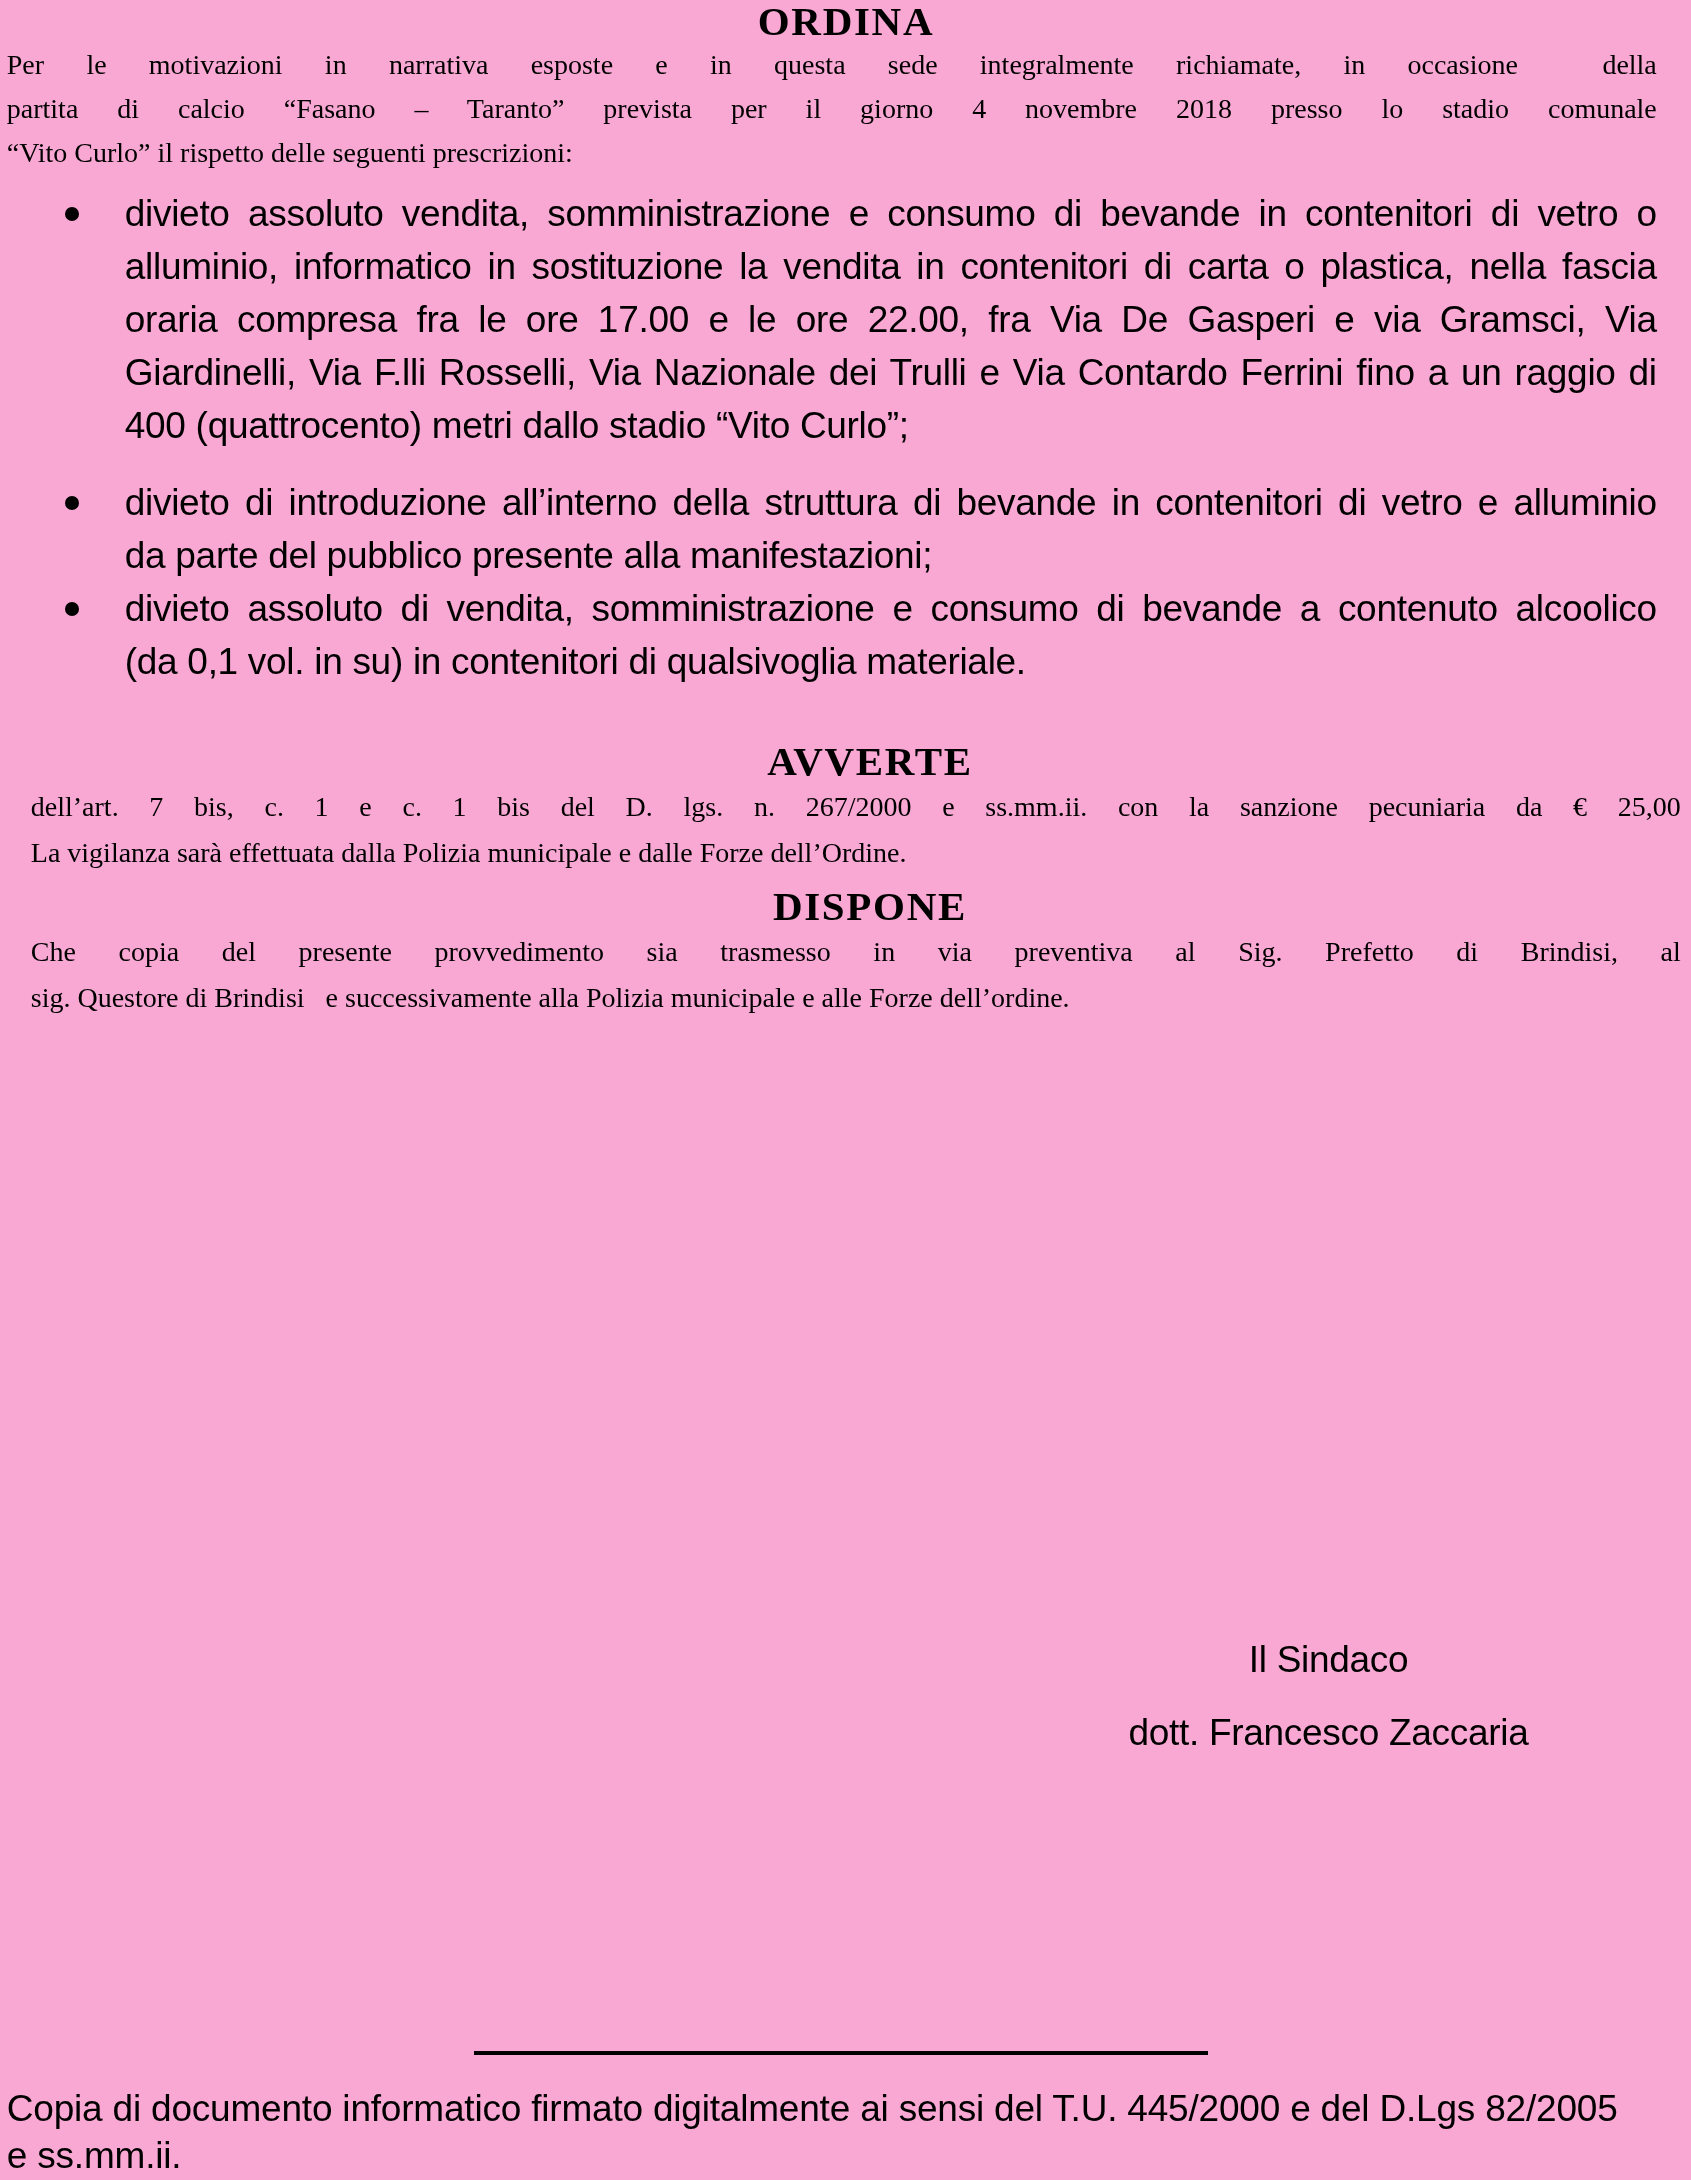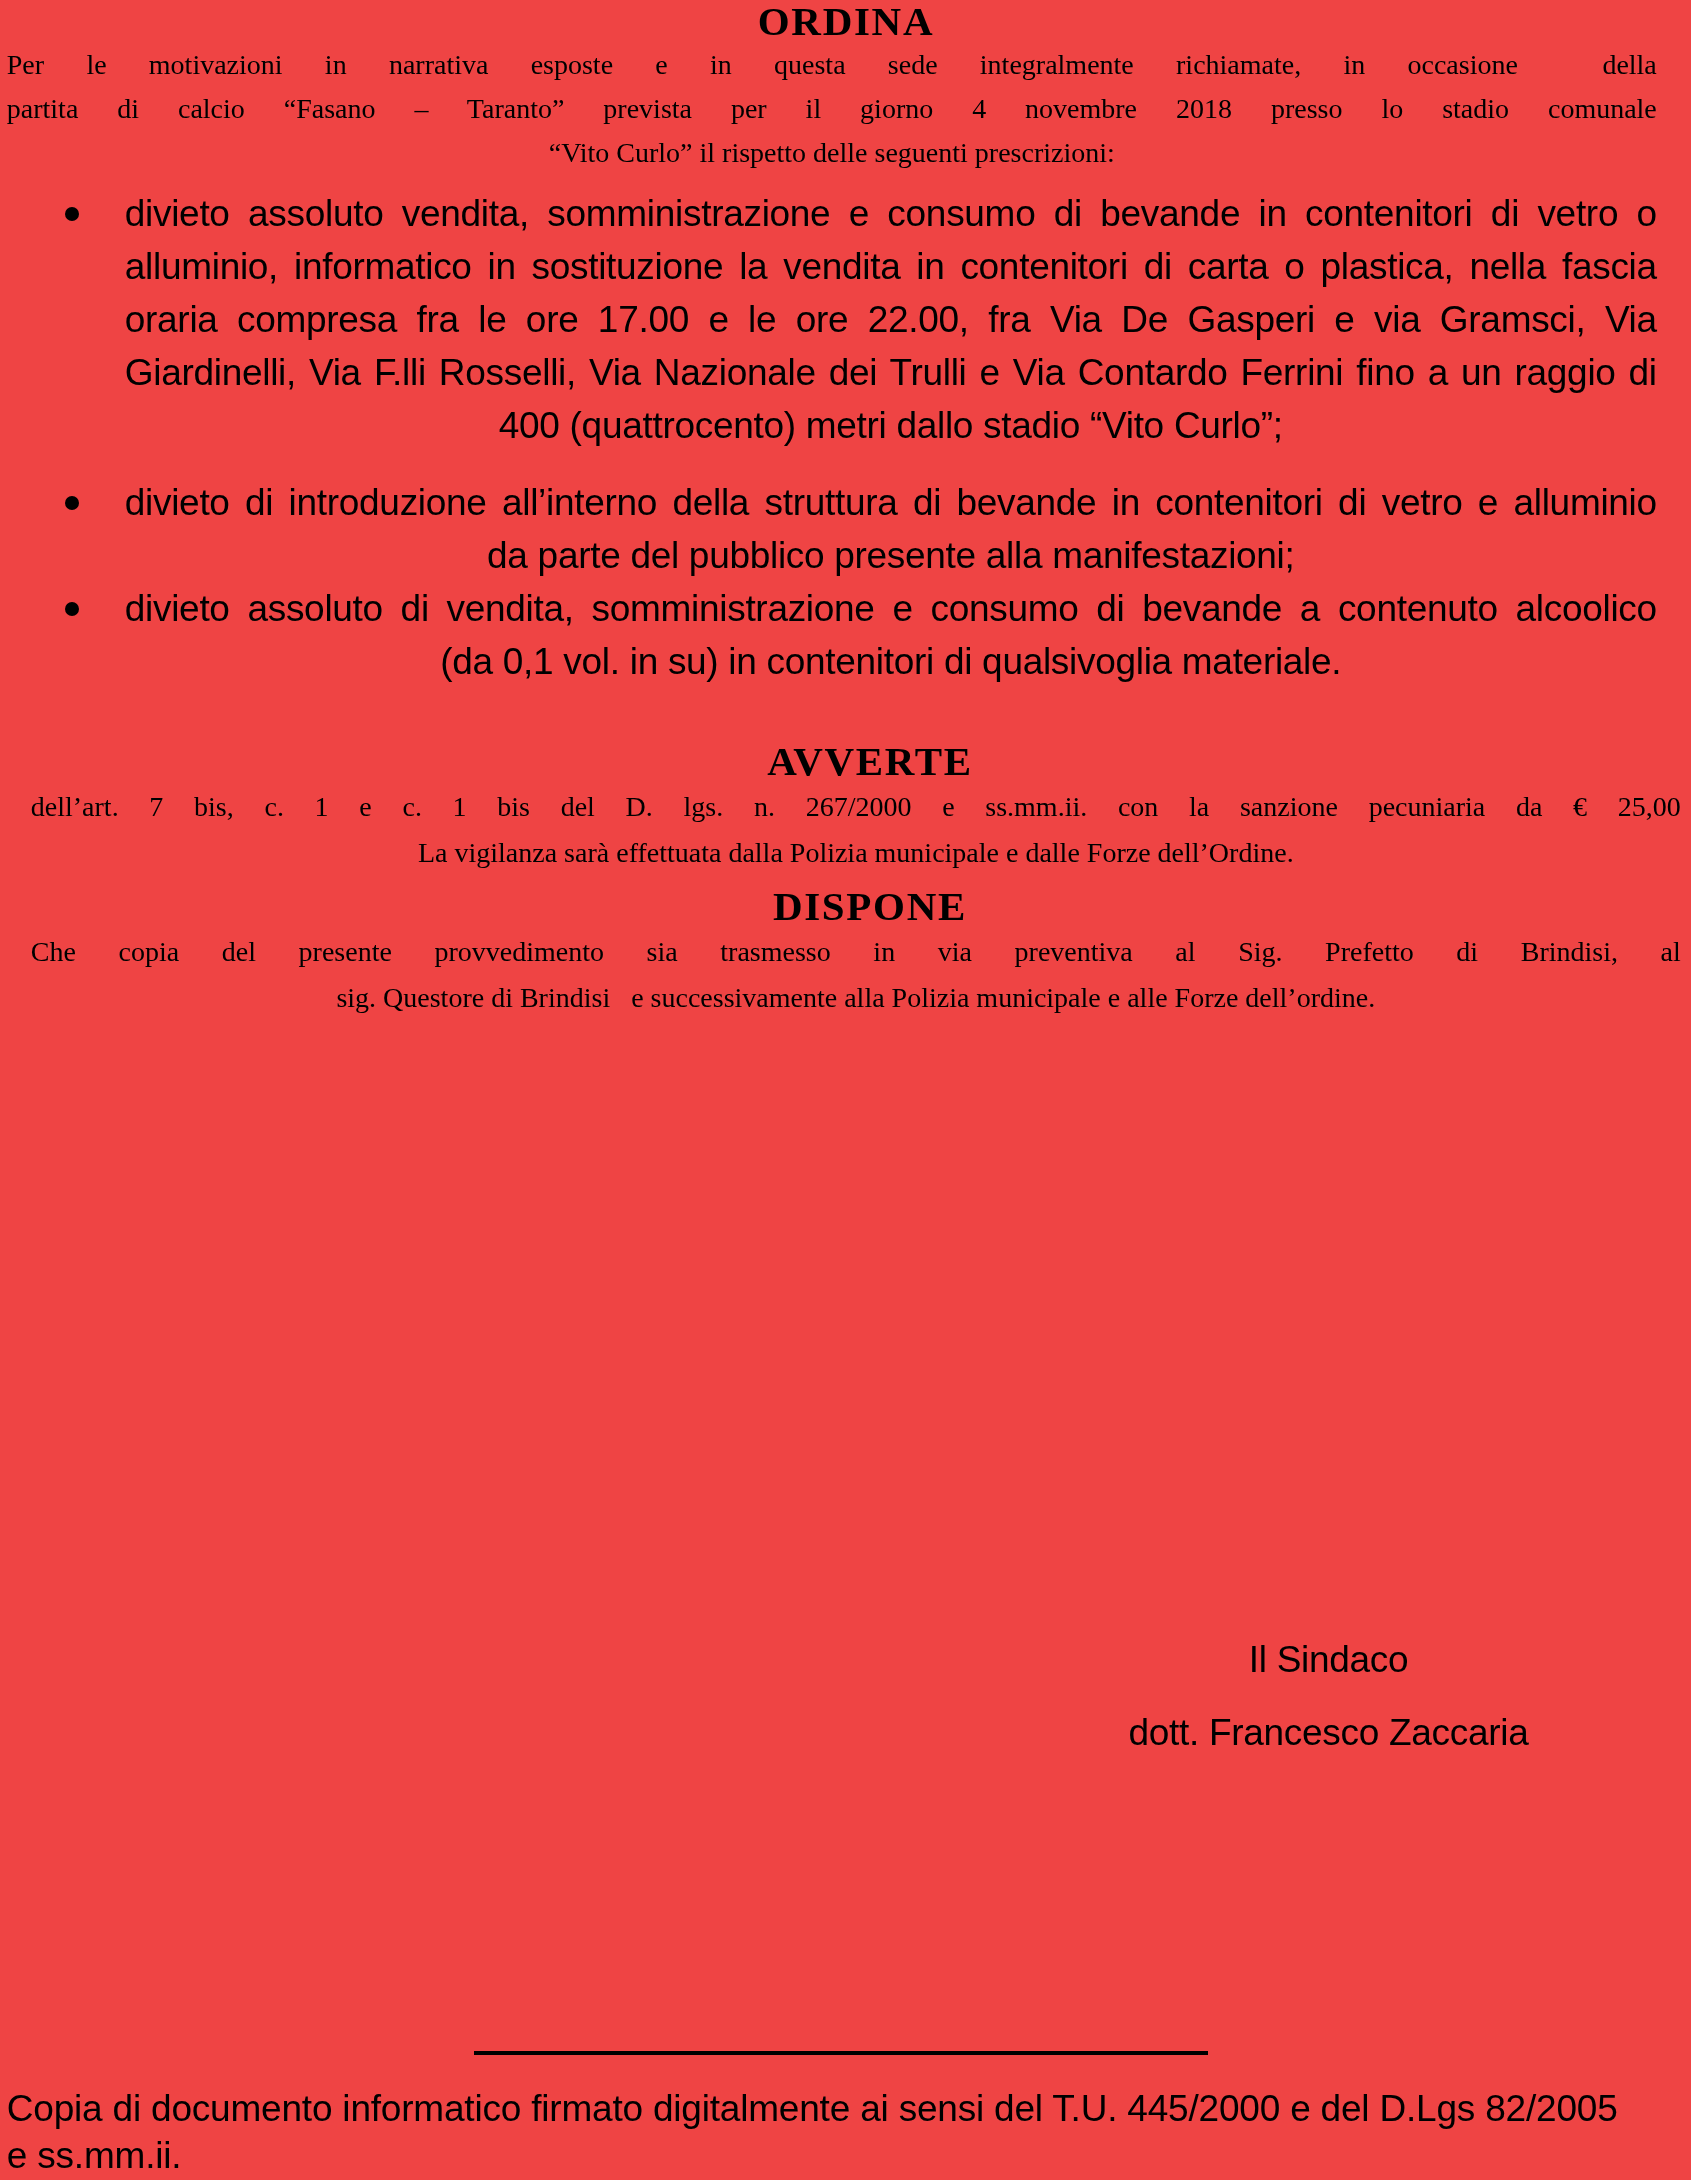--- a/index.html
+++ b/index.html
@@ -1,37 +1,37 @@
 <!DOCTYPE html>
 <html style="font-size:13.6px"><head>
 <meta charset="utf-8">
 <style>
   html, body { margin: 0; padding: 0; background: #ffffff; }
   .page {
     position: relative;
     width: 1692px;
     height: 2181px;
-    background: #ef4444;
+    background: #f9a8d4;
     color: #000000;
     overflow: hidden;
   }
   
   .serif { font-family: "Liberation Serif", serif; font-size: 28px; letter-spacing: 0; }
   .sans  { font-family: "Liberation Sans", sans-serif; font-size: 37px; letter-spacing: -0.3px; }
   .heading {
     font-family: "Liberation Serif", serif;
     font-weight: bold;
     font-size: 41px;
     letter-spacing: 1.7px;
     text-align: center;
     width: 1692px;
   }
   .content-line { margin-left: 6.8px; width: 1650px; }
   .jline { text-align: justify; text-align-last: justify; }
-  .lline { text-align: center; }
+  .lline { text-align: left; }
 
   
   .sec-ordina { position: absolute; top: 0; left: 0; }
   .sec-ordina .heading { line-height: 43px; }
   .sec-ordina .content-line { line-height: 44px; }
 
   .sec-bullets { position: absolute; top: 187px; left: 6.8px; width: 1650px; }
   .bullet-item { position: relative; padding-left: 118px; }
   .bullet-item .bline { line-height: 53px; width: 1532px; }
   .bullet-item + .bullet-item-2 { margin-top: 24px; }

